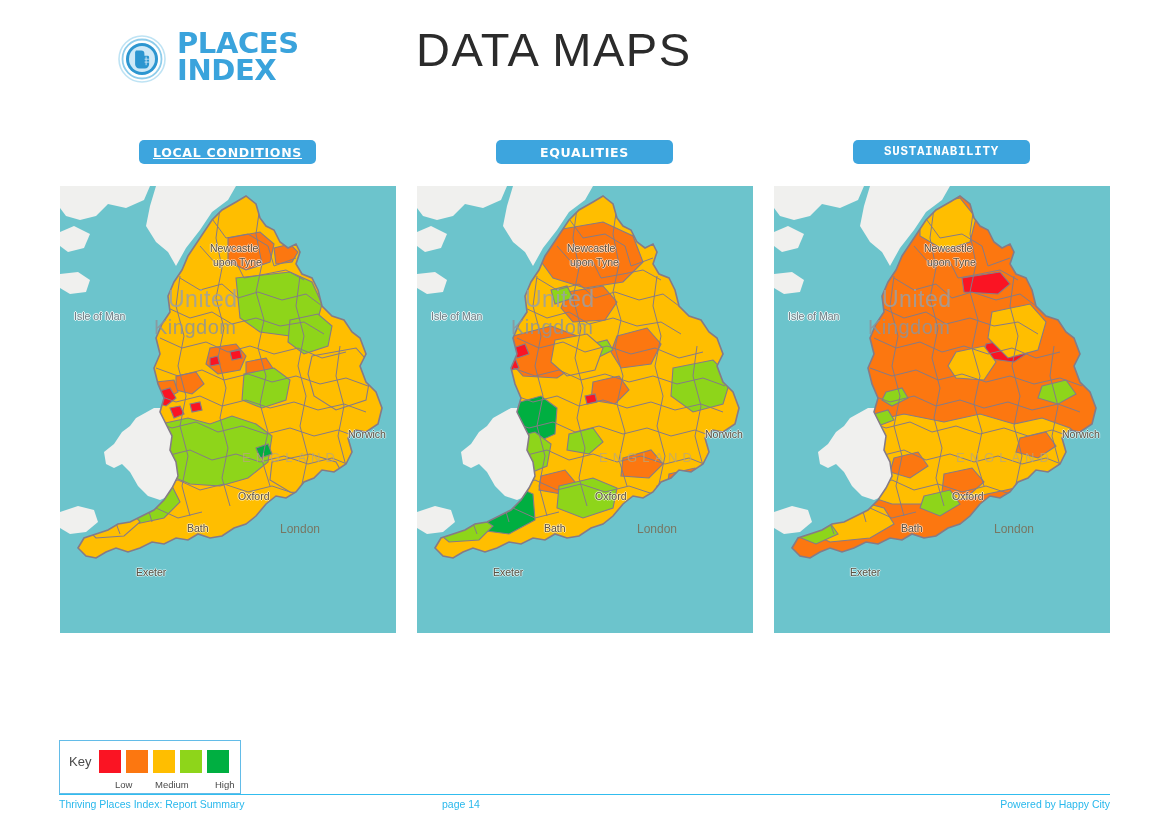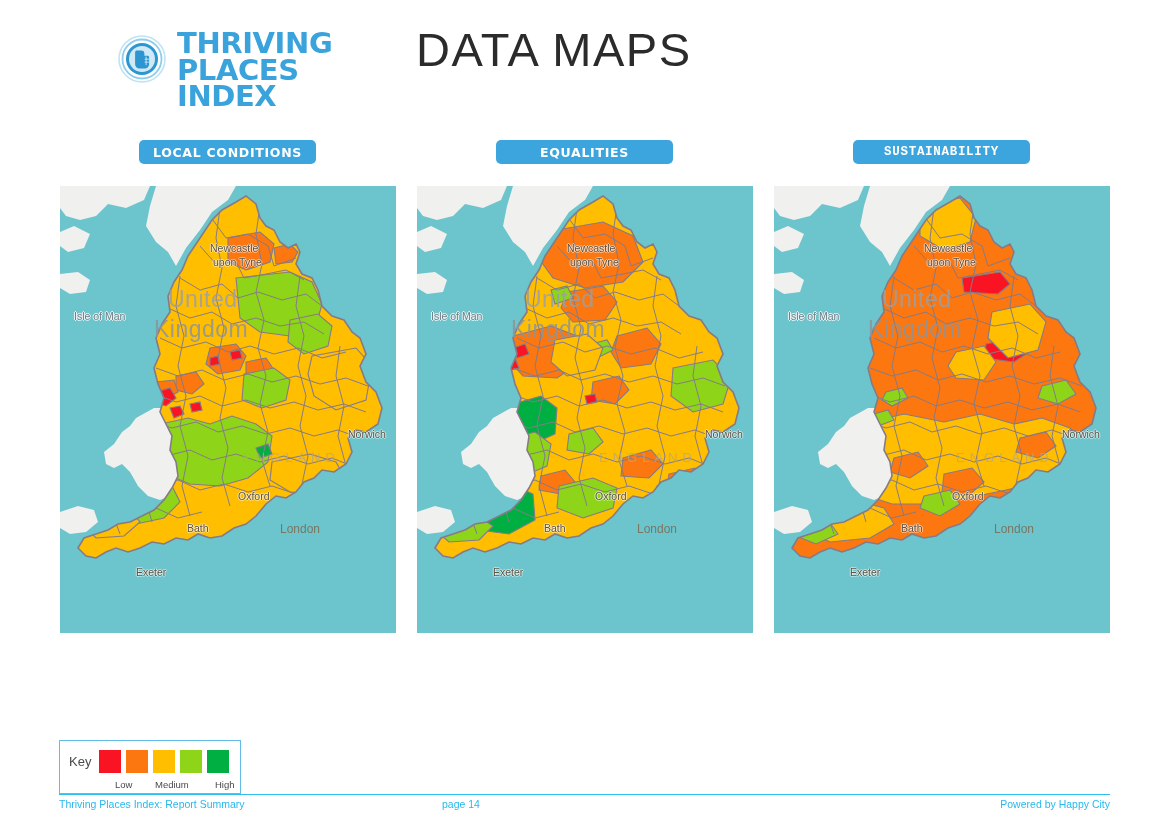--- a/index.html
+++ b/index.html
@@ -28,42 +28,42 @@
   }
 
   
   .pill{
     position:absolute;top:140px;height:24px;
     background:#3DA5DE;border-radius:5px;
     display:flex;align-items:center;justify-content:center;
     color:#ffffff;font-weight:bold;font-size:12.5px;letter-spacing:0.7px;
     font-family:"DejaVu Sans", sans-serif;
   }
-  .pill.p1{left:139px;width:177px;}
+  .pill.p1{left:139px;width:177px;text-decoration:underline;}
   .pill.p2{left:496px;width:177px;}
   .pill.p3{left:853px;width:177px;font-family:Liberation Mono, monospace;}
 
   
   .map{
     position:absolute;top:186px;width:336px;height:447px;
     overflow:hidden;background:#6CC4CC;
   }
   .map.m1{left:60px;}
   .map.m2{left:417px;}
   .map.m3{left:774px;}
   .map svg{display:block;width:336px;height:447px;}
 
   .maplabel{
     position:absolute;font-family:"Liberation Sans", sans-serif;
     pointer-events:none;white-space:nowrap;
   }
   .lbl-iom{font-size:10.5px;color:#6e7d84;
     text-shadow:1px 0 0 #e9f5f6,-1px 0 0 #e9f5f6,0 1px 0 #e9f5f6,0 -1px 0 #e9f5f6;}
   .lbl-uk{font-size:23px;color:#9aa0a6;opacity:.85;letter-spacing:.5px;}
-  .lbl-uk2{font-size:23px;color:#8e949a;opacity:.85;letter-spacing:.5px;}
+  .lbl-uk2{font-size:20px;color:#8e949a;opacity:.85;letter-spacing:.5px;}
   .lbl-city{font-size:10.5px;color:#5d5242;
     text-shadow:1px 0 0 rgba(255,255,255,.55),-1px 0 0 rgba(255,255,255,.55),0 1px 0 rgba(255,255,255,.55),0 -1px 0 rgba(255,255,255,.55);}
   .lbl-eng{font-size:13px;color:#b7a77e;letter-spacing:5px;opacity:.75;}
   .lbl-lon{font-size:12px;color:#7a6a52;opacity:.85;}
 
   
   .key{
     position:absolute;left:59px;top:740px;width:182px;height:54px;
     border:1.4px solid #63BCE8;background:#ffffff;box-sizing:border-box;
   }
@@ -99,21 +99,20 @@
         <path d="M18 15.5 h5.2 a3.2 3.2 0 0 1 3.2 3.2 v2.1 h3.3 a1.4 1.4 0 0 1 1.4 1.4 v7.1
                  a4.2 4.2 0 0 1 -4.2 4.2 h-5.6 a4.2 4.2 0 0 1 -4.2 -4.2 v-12.4 z" fill="#2D96D0"></path>
         <g stroke="#CFE9F7" stroke-width="0.9">
           <line x1="26.6" y1="24.2" x2="30.9" y2="24.2"></line>
           <line x1="26.6" y1="27.1" x2="30.9" y2="27.1"></line>
           <line x1="28.1" y1="21.6" x2="28.1" y2="30.2"></line>
         </g>
       </svg>
     </div>
     <div class="logo-text">
-      <div>THRIVING</div>
       <div>PLACES</div>
       <div>INDEX</div>
     </div>
   </div>
 
   <div class="page-title">DATA MAPS</div>
 
   <div class="pill p1">
     <span>LOCAL CONDITIONS</span>
   </div>

